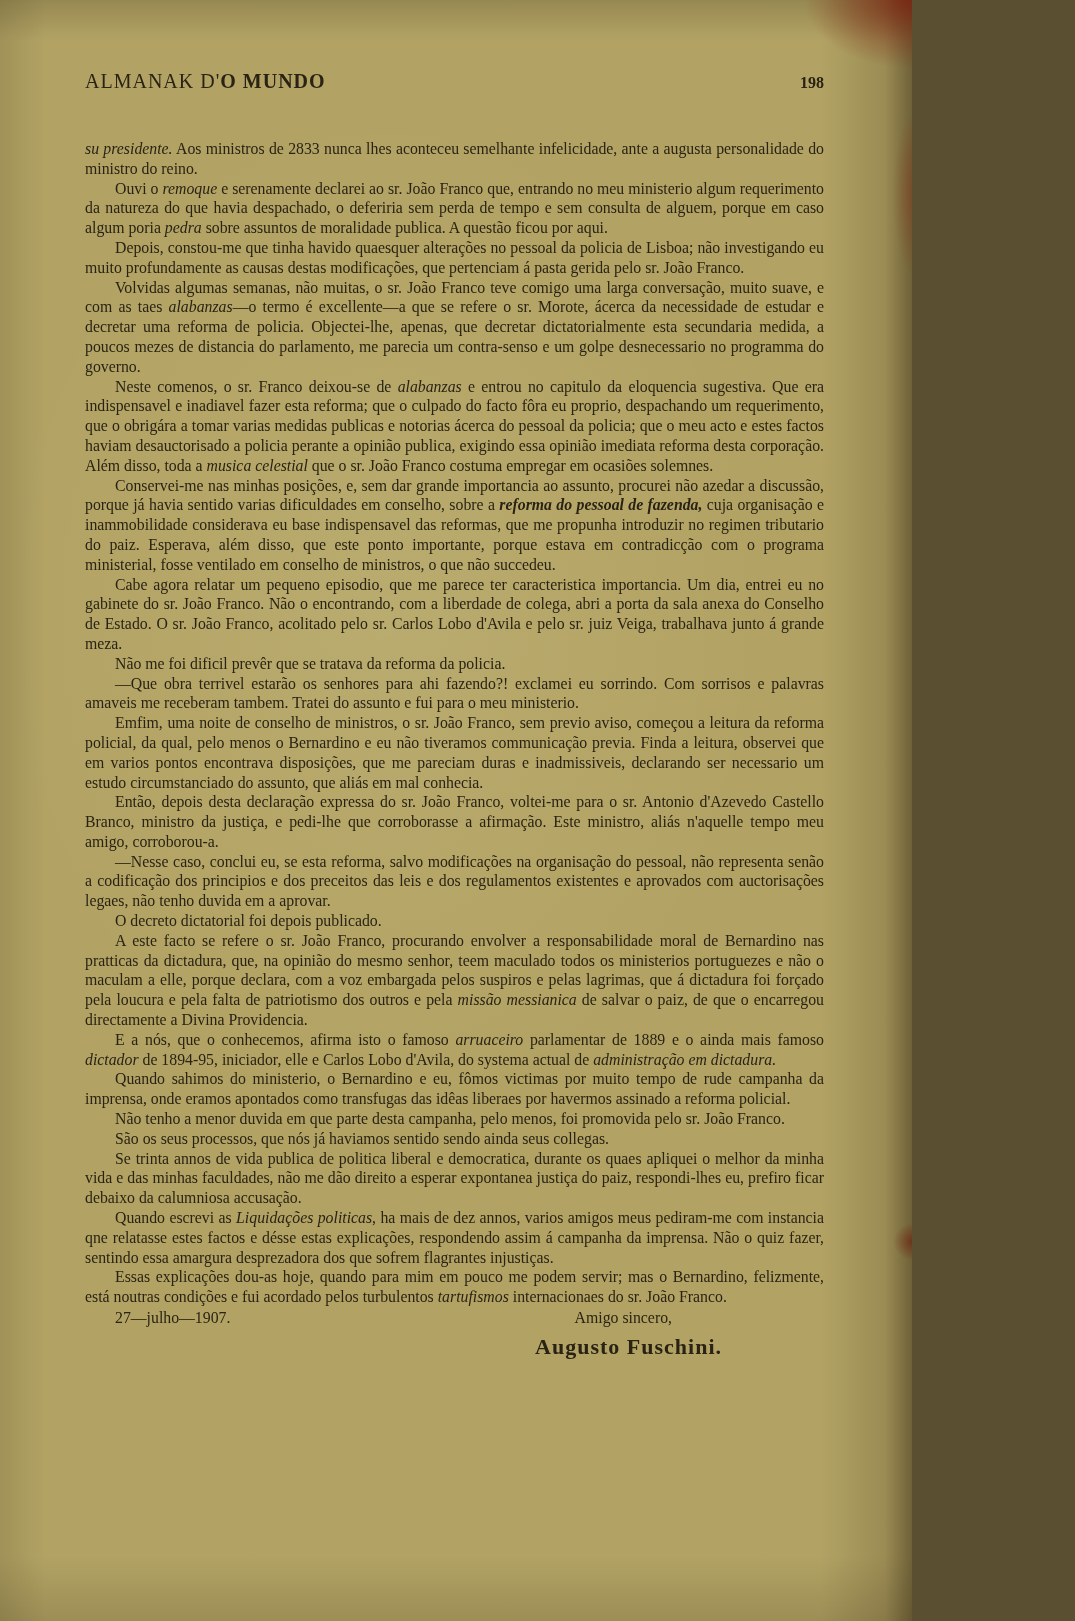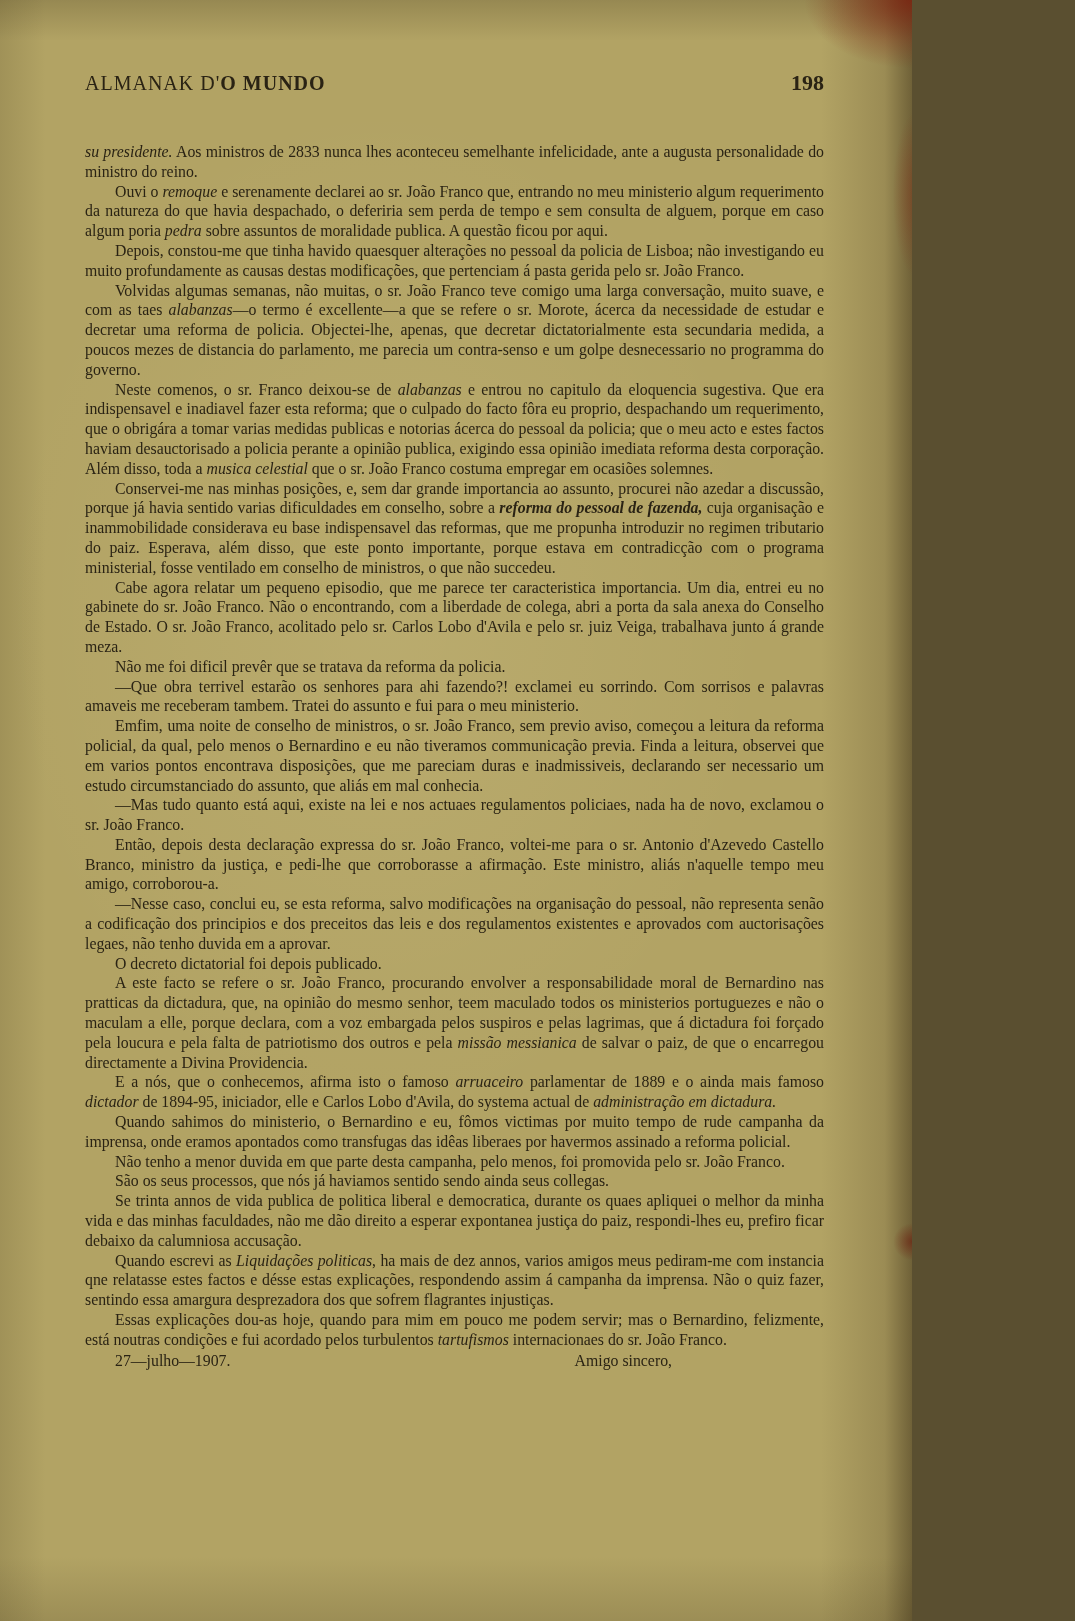--- a/index.html
+++ b/index.html
@@ -28,21 +28,21 @@
     top: 70px;
   }
   .header {
     display: flex;
     justify-content: space-between;
     align-items: baseline;
     font-size: 20px;
     letter-spacing: 1px;
   }
   .header .bd { font-weight: 700; }
-  .page-number { font-weight: 700; font-size: 22px; letter-spacing: 0; }
+  .page-number { font-weight: 700; font-size: 16px; letter-spacing: 0; }
   .body-text {
     margin-top: 46px;
     font-size: 15.8px;
     line-height: 19.8px;
     text-align: justify;
   }
   p.para { margin: 0; text-indent: 30px; }
   p.para.noindent { text-indent: 0; }
   .it { font-style: italic; }
   .bd { font-weight: 700; }
@@ -76,35 +76,35 @@
         <p class="para noindent"><span class="it">su presidente.</span><span> Aos ministros de 2833 nunca lhes aconteceu semelhante infelicidade, ante a augusta personalidade do ministro do reino.</span></p>
         <p class="para"><span>Ouvi o </span><span class="it">remoque</span><span> e serenamente declarei ao sr. João Franco que, entrando no meu ministerio algum requerimento da natureza do que havia despachado, o deferiria sem perda de tempo e sem consulta de alguem, porque em caso algum poria </span><span class="it">pedra</span><span> sobre assuntos de moralidade publica. A questão ficou por aqui.</span></p>
         <p class="para"><span>Depois, constou-me que tinha havido quaesquer alterações no pessoal da policia de Lisboa; não investigando eu muito profundamente as causas destas modificações, que pertenciam á pasta gerida pelo sr. João Franco.</span></p>
         <p class="para"><span>Volvidas algumas semanas, não muitas, o sr. João Franco teve comigo uma larga conversação, muito suave, e com as taes </span><span class="it">alabanzas</span><span>—o termo é excellente—a que se refere o sr. Morote, ácerca da necessidade de estudar e decretar uma reforma de policia. Objectei-lhe, apenas, que decretar dictatorialmente esta secundaria medida, a poucos mezes de distancia do parlamento, me parecia um contra-senso e um golpe desnecessario no programma do governo.</span></p>
         <p class="para"><span>Neste comenos, o sr. Franco deixou-se de </span><span class="it">alabanzas</span><span> e entrou no capitulo da eloquencia sugestiva. Que era indispensavel e inadiavel fazer esta reforma; que o culpado do facto fôra eu proprio, despachando um requerimento, que o obrigára a tomar varias medidas publicas e notorias ácerca do pessoal da policia; que o meu acto e estes factos haviam desauctorisado a policia perante a opinião publica, exigindo essa opinião imediata reforma desta corporação. Além disso, toda a </span><span class="it">musica celestial</span><span> que o sr. João Franco costuma empregar em ocasiões solemnes.</span></p>
         <p class="para"><span>Conservei-me nas minhas posições, e, sem dar grande importancia ao assunto, procurei não azedar a discussão, porque já havia sentido varias dificuldades em conselho, sobre a </span><span class="it bd">reforma do pessoal de fazenda,</span><span> cuja organisação e inammobilidade considerava eu base indispensavel das reformas, que me propunha introduzir no regimen tributario do paiz. Esperava, além disso, que este ponto importante, porque estava em contradicção com o programa ministerial, fosse ventilado em conselho de ministros, o que não succedeu.</span></p>
         <p class="para"><span>Cabe agora relatar um pequeno episodio, que me parece ter caracteristica importancia. Um dia, entrei eu no gabinete do sr. João Franco. Não o encontrando, com a liberdade de colega, abri a porta da sala anexa do Conselho de Estado. O sr. João Franco, acolitado pelo sr. Carlos Lobo d'Avila e pelo sr. juiz Veiga, trabalhava junto á grande meza.</span></p>
         <p class="para"><span>Não me foi dificil prevêr que se tratava da reforma da policia.</span></p>
         <p class="para"><span>—Que obra terrivel estarão os senhores para ahi fazendo?! exclamei eu sorrindo. Com sorrisos e palavras amaveis me receberam tambem. Tratei do assunto e fui para o meu ministerio.</span></p>
         <p class="para"><span>Emfim, uma noite de conselho de ministros, o sr. João Franco, sem previo aviso, começou a leitura da reforma policial, da qual, pelo menos o Bernardino e eu não tiveramos communicação previa. Finda a leitura, observei que em varios pontos encontrava disposições, que me pareciam duras e inadmissiveis, declarando ser necessario um estudo circumstanciado do assunto, que aliás em mal conhecia.</span></p>
-        <p class="para"><span>—Mas tudo quanto está aqui, existe na lei e nos actuaes regulamentos policiaes, nada ha de novo, exclamou o sr. João Franco.</span></p>
         <p class="para"><span>Então, depois desta declaração expressa do sr. João Franco, voltei-me para o sr. Antonio d'Azevedo Castello Branco, ministro da justiça, e pedi-lhe que corroborasse a afirmação. Este ministro, aliás n'aquelle tempo meu amigo, corroborou-a.</span></p>
         <p class="para"><span>—Nesse caso, conclui eu, se esta reforma, salvo modificações na organisação do pessoal, não representa senão a codificação dos principios e dos preceitos das leis e dos regulamentos existentes e aprovados com auctorisações legaes, não tenho duvida em a aprovar.</span></p>
         <p class="para"><span>O decreto dictatorial foi depois publicado.</span></p>
         <p class="para"><span>A este facto se refere o sr. João Franco, procurando envolver a responsabilidade moral de Bernardino nas pratticas da dictadura, que, na opinião do mesmo senhor, teem maculado todos os ministerios portuguezes e não o maculam a elle, porque declara, com a voz embargada pelos suspiros e pelas lagrimas, que á dictadura foi forçado pela loucura e pela falta de patriotismo dos outros e pela </span><span class="it">missão messianica</span><span> de salvar o paiz, de que o encarregou directamente a Divina Providencia.</span></p>
         <p class="para"><span>E a nós, que o conhecemos, afirma isto o famoso </span><span class="it">arruaceiro</span><span> parlamentar de 1889 e o ainda mais famoso </span><span class="it">dictador</span><span> de 1894-95, iniciador, elle e Carlos Lobo d'Avila, do systema actual de </span><span class="it">administração em dictadura.</span></p>
         <p class="para"><span>Quando sahimos do ministerio, o Bernardino e eu, fômos victimas por muito tempo de rude campanha da imprensa, onde eramos apontados como transfugas das idêas liberaes por havermos assinado a reforma policial.</span></p>
         <p class="para"><span>Não tenho a menor duvida em que parte desta campanha, pelo menos, foi promovida pelo sr. João Franco.</span></p>
         <p class="para"><span>São os seus processos, que nós já haviamos sentido sendo ainda seus collegas.</span></p>
         <p class="para"><span>Se trinta annos de vida publica de politica liberal e democratica, durante os quaes apliquei o melhor da minha vida e das minhas faculdades, não me dão direito a esperar expontanea justiça do paiz, respondi-lhes eu, prefiro ficar debaixo da calumniosa accusação.</span></p>
         <p class="para"><span>Quando escrevi as </span><span class="it">Liquidações politicas</span><span>, ha mais de dez annos, varios amigos meus pediram-me com instancia qne relatasse estes factos e désse estas explicações, respondendo assim á campanha da imprensa. Não o quiz fazer, sentindo essa amargura desprezadora dos que sofrem flagrantes injustiças.</span></p>
         <p class="para"><span>Essas explicações dou-as hoje, quando para mim em pouco me podem servir; mas o Bernardino, felizmente, está noutras condições e fui acordado pelos turbulentos </span><span class="it">tartufismos</span><span> internacionaes do sr. João Franco.</span></p>
       </div>
 
     <div class="footer">
       <div class="footer-line">
         <span class="date">27—julho—1907.</span>
         <span class="closing">Amigo sincero,</span>
       </div>
+      <div class="signature">Augusto Fuschini.</div>
     </div>
 
   </div>
 </div>
 
 </body></html>

